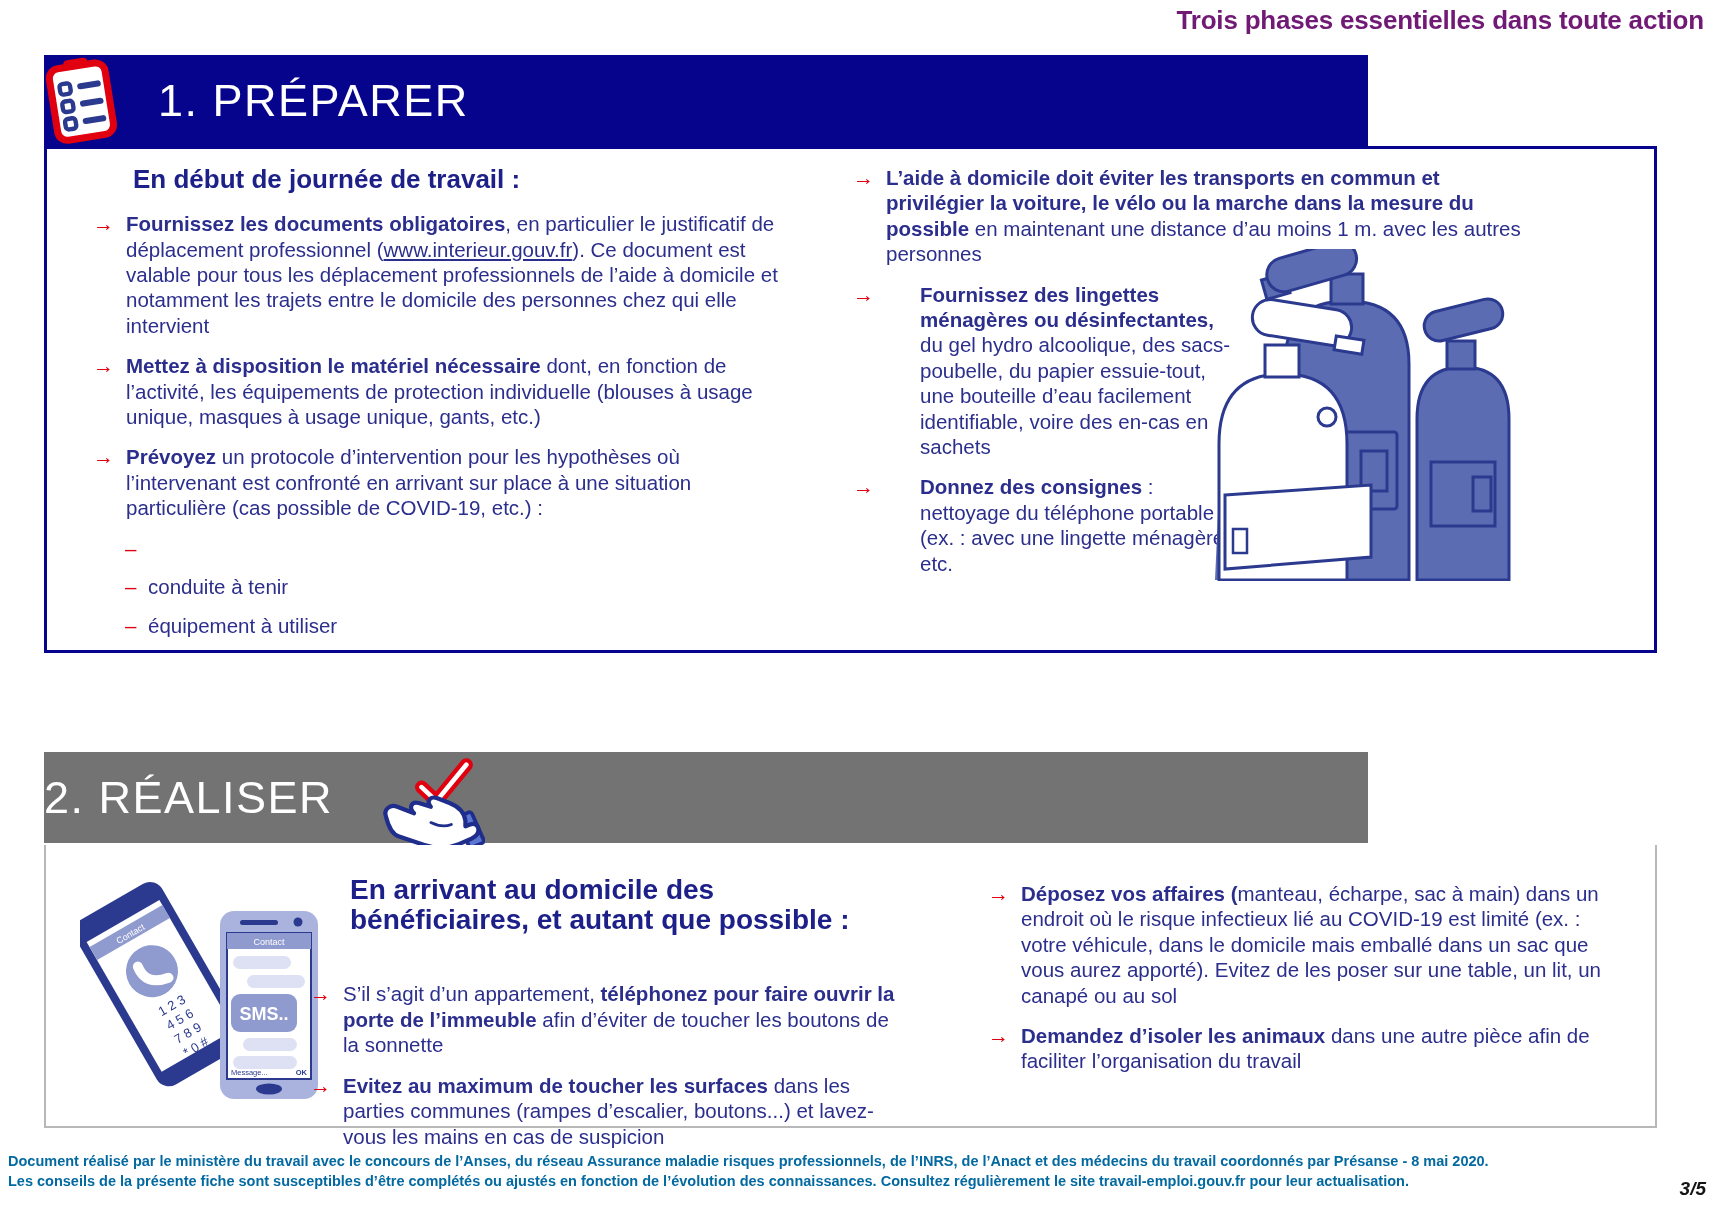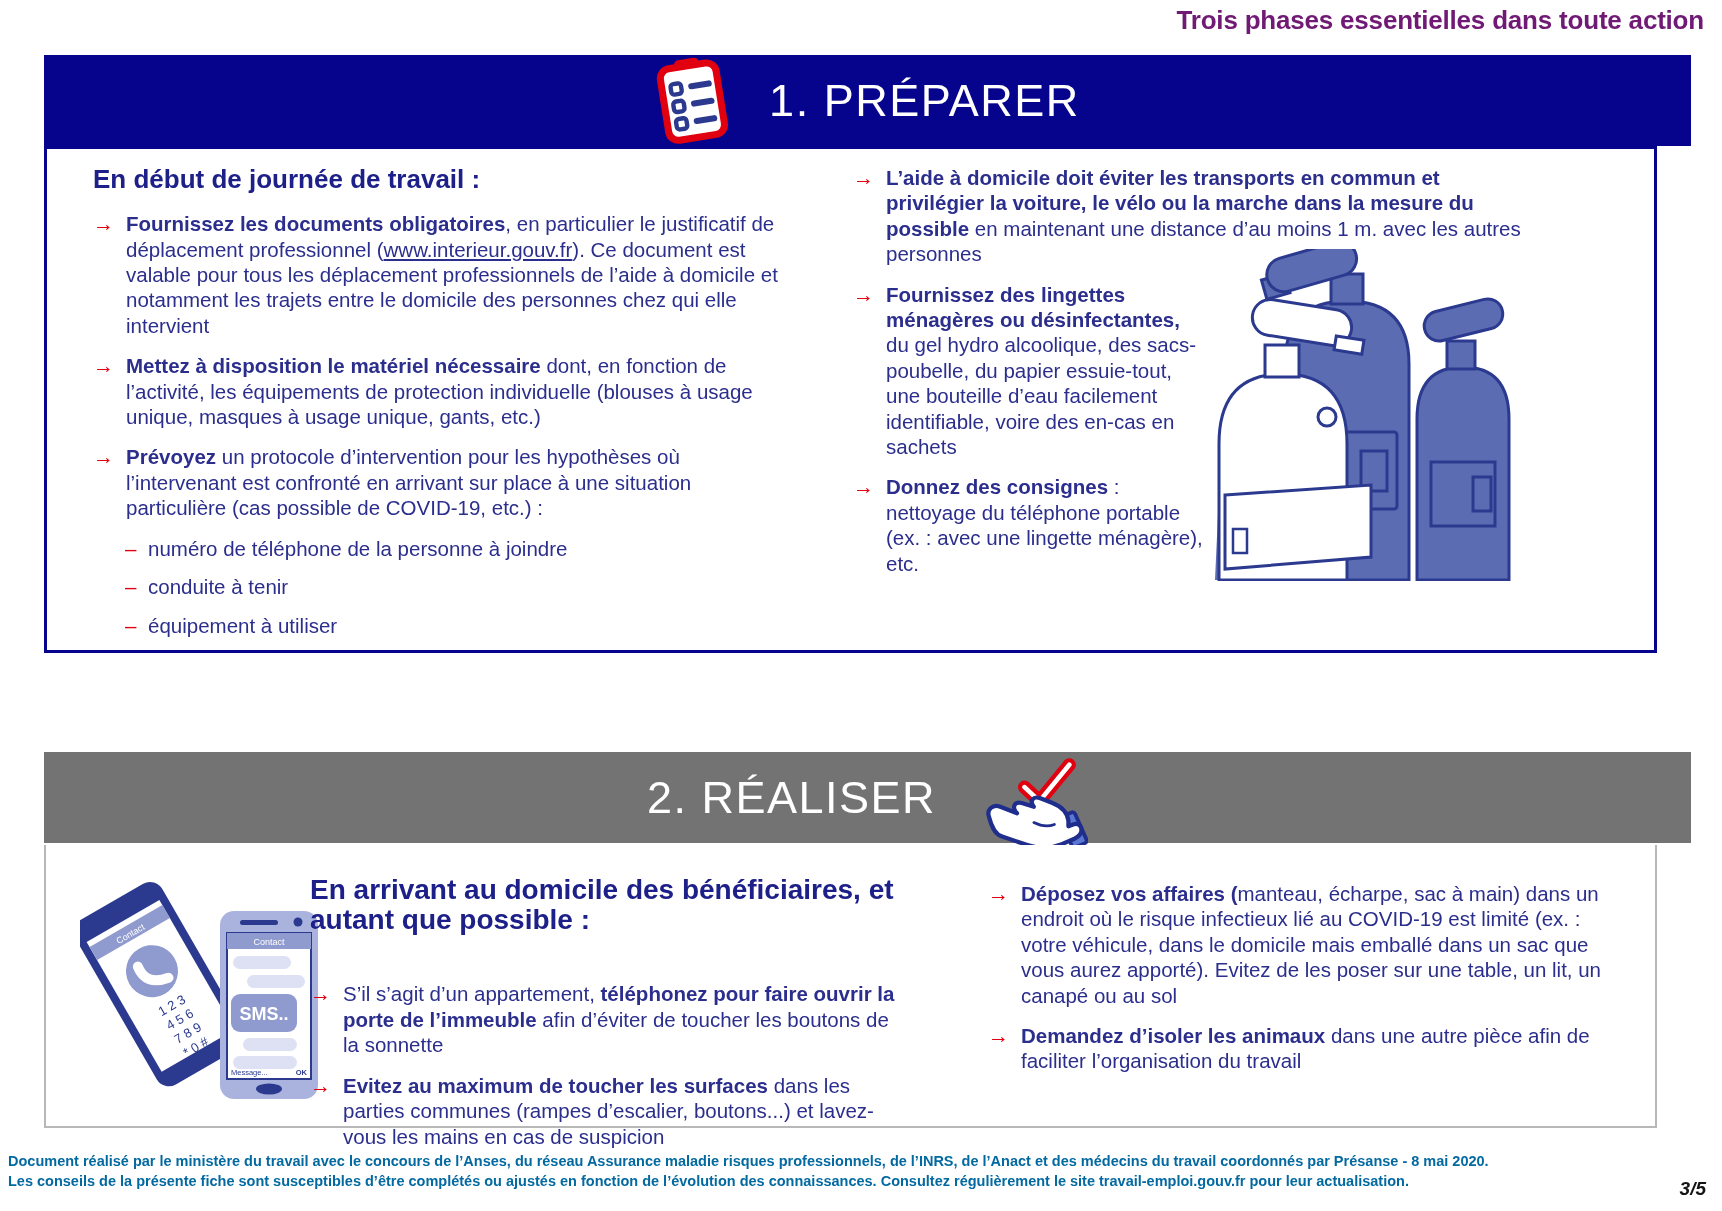--- a/index.html
+++ b/index.html
@@ -3,40 +3,40 @@
 <meta charset="utf-8">
 <style>
   html,body{margin:0;padding:0;}
   body{
     width:1722px;height:1211px;position:relative;overflow:hidden;
     background:#ffffff;font-family:"Liberation Sans", sans-serif;
   }
   
   .top-title{position:absolute;top:5px;right:18px;font-size:26px;font-weight:700;color:#701a75;letter-spacing:-0.2px;}
   
-  .bar{position:absolute;left:44px;width:1647px;height:91px;display:flex;align-items:center;justify-content:center;gap:40px;}
+  .bar{position:absolute;left:44px;width:1324px;height:91px;display:flex;align-items:center;justify-content:flex-start;gap:40px;}
   .bar1{top:55px;background:#06038d;}
   .bar2{top:752px;background:#737373;}
   .bar .ttl{color:#ffffff;font-size:45px;font-weight:400;letter-spacing:1.5px;}
   
   .box1{position:absolute;left:44px;top:146px;width:1607px;height:501px;border:3px solid #06038d;background:#fff;}
   .box2{position:absolute;left:44px;top:845px;width:1609px;height:281px;border:2px solid #b8b8b8;border-top:none;background:#fff;}
   
   .col{position:absolute;color:#2b2e8c;font-size:20.5px;line-height:1.24;}
   .s1-left{left:46px;top:14px;width:700px;}
   .s1-right{left:806px;top:16px;width:690px;}
   .s2-mid{left:264px;top:30px;width:585px;}
   .s2-right{left:942px;top:36px;width:625px;}
-  .col-heading{font-size:26px;font-weight:700;color:#1d2088;margin-bottom:16px;}
+  .col-heading{font-size:26px;font-weight:700;color:#1d2088;margin-bottom:16px;margin-left:40px;}
   .col-heading.big{font-size:28px;line-height:1.08;margin-bottom:46px;}
   .bullet{display:flex;gap:12px;margin-bottom:15px;}
   .bullet .arrow{color:#e1000f;flex:0 0 20px;font-size:21px;}
   .btxt b{font-weight:700;}
   .btxt .lnk{color:inherit;text-decoration:underline;cursor:pointer;}
-  .bullet.narrow .btxt{max-width:318px;}
+  .bullet.narrow .btxt{max-width:318px;margin-left:34px;}
   .subs{margin:4px 0 0 32px;}
   .sub{display:flex;gap:11px;margin-bottom:13px;}
   .sub .dash{color:#e1000f;flex:0 0 12px;}
   
   .bottles{position:absolute;left:1108px;top:100px;}
   .phones{position:absolute;left:34px;top:10px;}
   .clipboard{transform:rotate(-9deg);margin-top:-4px;}
   .handcheck{margin-top:10px;}
   
   .footer{position:absolute;left:8px;top:1152px;width:1640px;font-size:14.5px;font-weight:700;color:#0369a1;line-height:1.35;}
@@ -79,21 +79,20 @@
     </div>
 
     <div class="bullet">
       <span class="arrow">→</span>
       <div class="btxt"><b>Prévoyez</b><span> un protocole d’intervention pour les hypothèses où l’intervenant est confronté en arrivant sur place à une situation particulière (cas possible de COVID-19, etc.) :</span></div>
     </div>
 
     <div class="subs">
       <div class="sub">
         <span class="dash">–</span>
-        <span>numéro de téléphone de la personne à joindre</span>
       </div>
       <div class="sub">
         <span class="dash">–</span>
         <span>conduite à tenir</span>
       </div>
       <div class="sub">
         <span class="dash">–</span>
         <span>équipement à utiliser</span>
       </div>
     </div>

